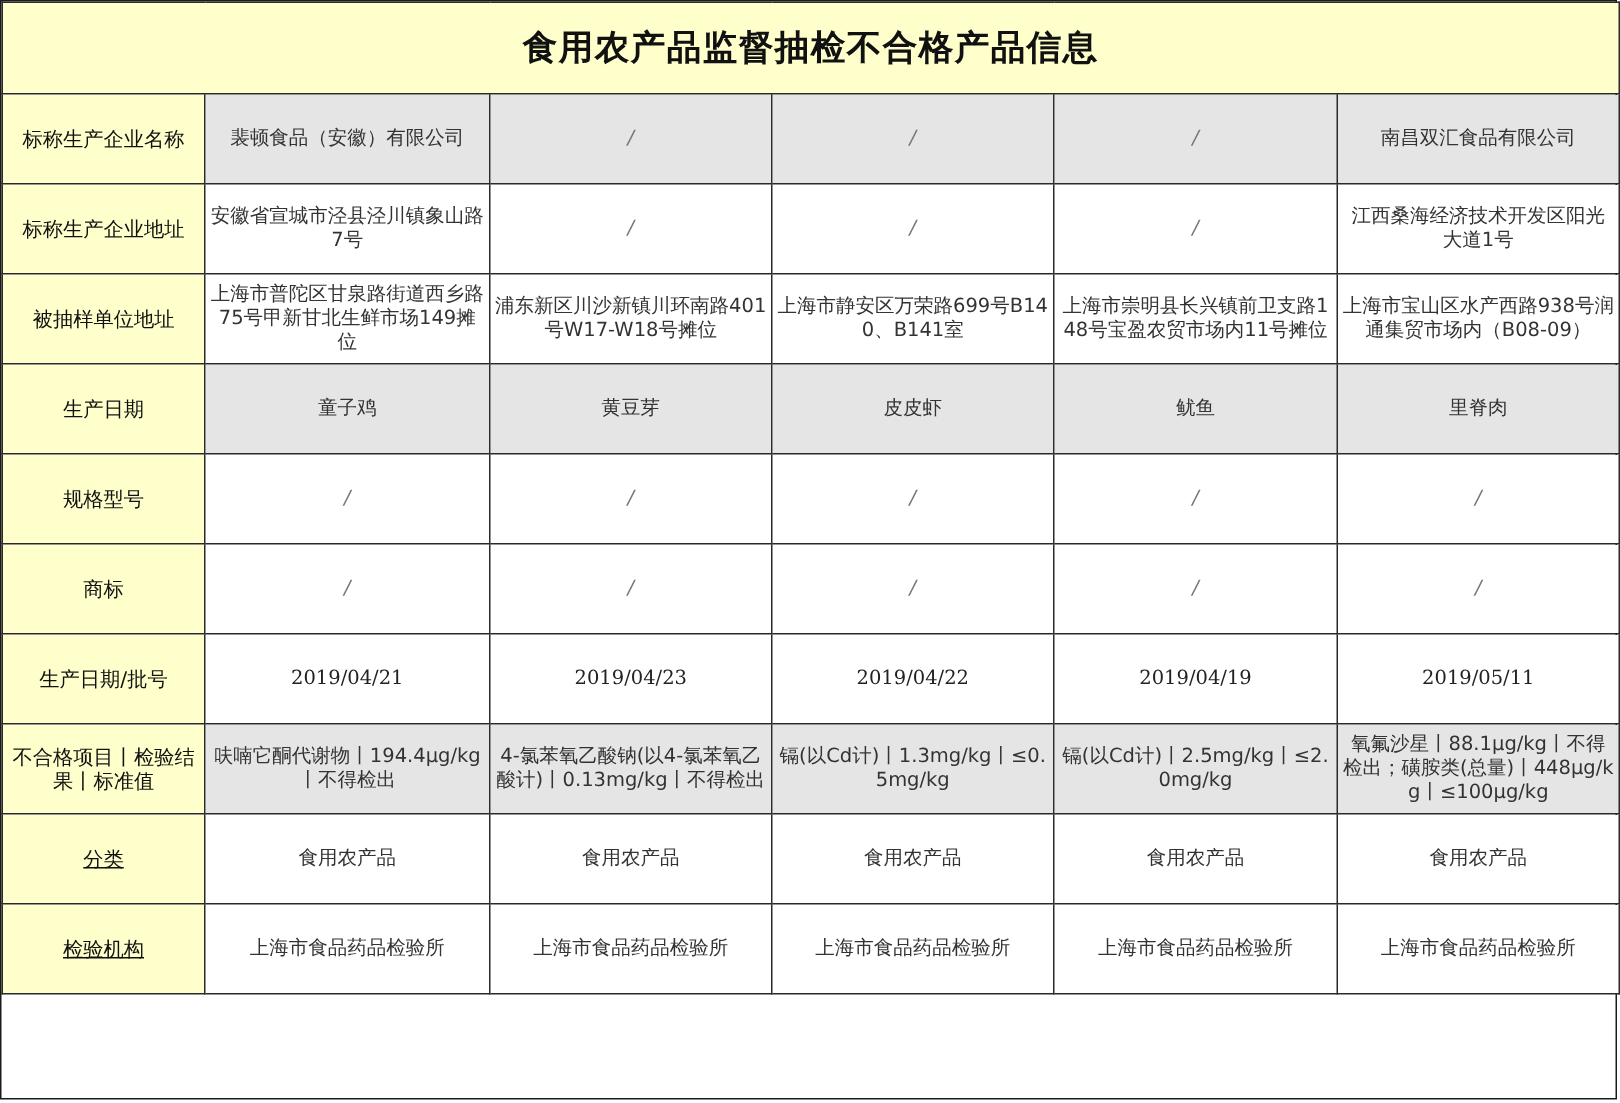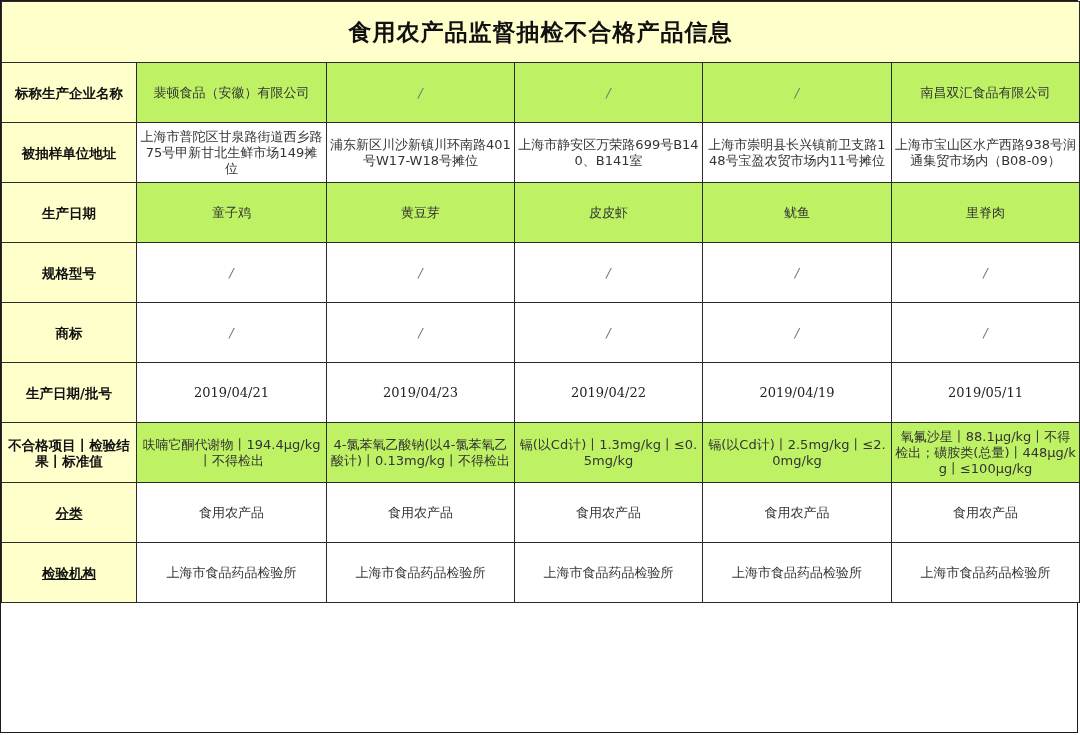--- a/index.html
+++ b/index.html
@@ -14,23 +14,23 @@
     text-align: center; vertical-align: middle;
     font-size: 13px; line-height: 16px; color: #333333;
     padding: 0 3px; overflow: hidden; word-break: break-all;
   }
   .title-row td {
     background: #ffffcc; height: 60px;
     font-family: "DejaVu Serif", "Liberation Serif", serif;
     font-size: 23px; font-weight: bold; color: #111111; letter-spacing: 1px;
   }
   tr.r td { height: 59px; }
-  td.label { background: #ffffcc; color: #111111; font-weight: bold; font-size: 13.5px; }
+  td.label { background: #ffffcc; color: #111111; font-weight: normal; font-size: 13.5px; }
   td.label.u span { text-decoration: underline; }
-  tr.green td.v { background: #bef264; }
+  tr.green td.v { background: #e5e5e5; }
   tr.white td.v { background: #ffffff; }
   td.slash { color: #777777; font-style: italic; }
   td.mono { font-family: "DejaVu Serif", "Liberation Serif", serif; color: #222222; margin-top: 28px; }
   col.c0 { width: 135px; }
   col.c1 { width: 190px; }
   col.c2 { width: 188px; }
   col.c3 { width: 188px; }
   col.c4 { width: 189px; }
   col.c5 { width: 188px; }
 </style>
@@ -54,20 +54,28 @@
 
     <tr class="r green">
       <td class="label">标称生产企业名称</td>
       <td class="v">裴顿食品（安徽）有限公司</td>
       <td class="v slash">/</td>
       <td class="v slash">/</td>
       <td class="v slash">/</td>
       <td class="v">南昌双汇食品有限公司</td>
     </tr>
 
+    <tr class="r white">
+      <td class="label">标称生产企业地址</td>
+      <td class="v">安徽省宣城市泾县泾川镇象山路7号</td>
+      <td class="v slash">/</td>
+      <td class="v slash">/</td>
+      <td class="v slash">/</td>
+      <td class="v">江西桑海经济技术开发区阳光大道1号</td>
+    </tr>
 
 
     <tr class="r white">
       <td class="label">被抽样单位地址</td>
       <td class="v">上海市普陀区甘泉路街道西乡路75号甲新甘北生鲜市场149摊位</td>
       <td class="v">浦东新区川沙新镇川环南路401号W17-W18号摊位</td>
       <td class="v">上海市静安区万荣路699号B140、B141室</td>
       <td class="v">上海市崇明县长兴镇前卫支路148号宝盈农贸市场内11号摊位</td>
       <td class="v">上海市宝山区水产西路938号润通集贸市场内（B08-09）</td>
     </tr>

